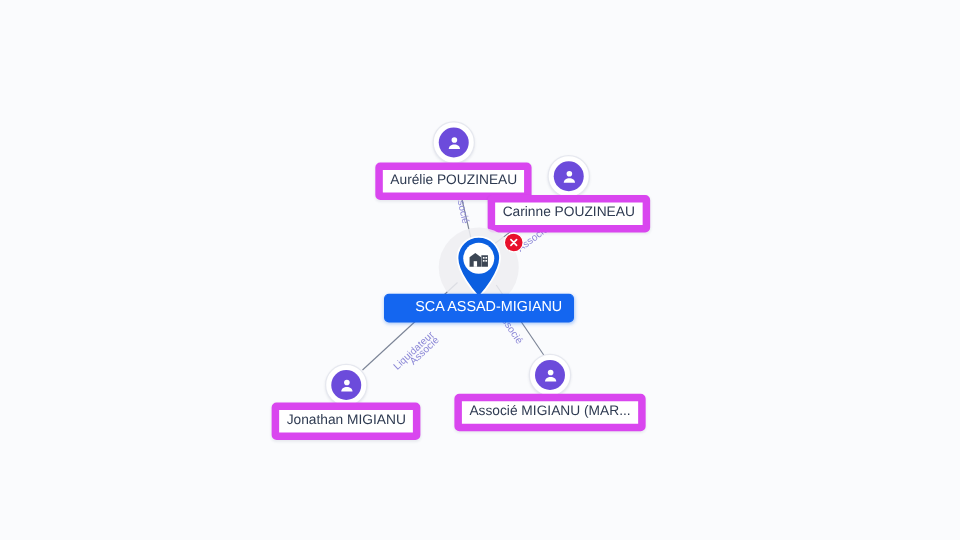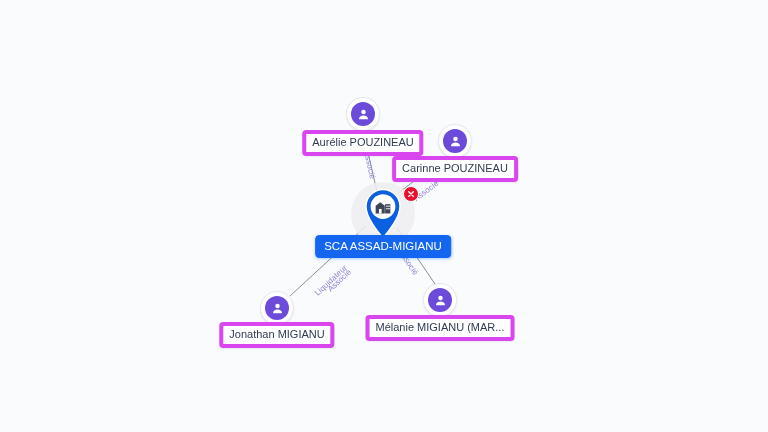--- a/index.html
+++ b/index.html
@@ -56,21 +56,21 @@
     display: flex;
     align-items: center;
     justify-content: center;
   }
   .avatar-disc svg { display: block; }
 
   .node-label {
     position: absolute;
     transform: translateX(-50%);
     background: #ffffff;
-    border: 4px solid #d946ef;
+    border: 6px solid #d946ef;
     border-radius: 4px;
     padding: 2px 6px 3px 6px;
     font-size: 11px;
     line-height: 13px;
     color: #2f3b52;
     white-space: nowrap;
     box-shadow: 0 1px 2px rgba(40,50,90,0.08);
     box-sizing: border-box;
   }
 
@@ -113,21 +113,21 @@
     box-sizing: border-box;
   }
   .pin-badge svg { display: block; }
 
   #company-label {
     position: absolute;
     transform: translateX(-50%);
     background: #1466f0;
     border: 1px solid #1466f0;
     border-radius: 4px;
-    padding: 3px 8px 4px 8px;
+    padding: 3px 8px 4px 24px;
     font-size: 11.5px;
     line-height: 14px;
     color: #ffffff;
     white-space: nowrap;
     box-shadow: 0 1px 3px rgba(20,102,240,0.35);
     box-sizing: border-box;
   }
 
   
   .edge-label {
@@ -201,21 +201,21 @@
 
   <div class="person-node" style="left:440px; top:300px;">
     <div class="avatar-ring"></div>
     <div class="avatar-disc">
       <svg width="15" height="15" viewBox="0 0 24 24" fill="#ffffff">
         <circle cx="12" cy="8" r="3.6"></circle>
         <path d="M4.8 19.5c0-3.6 3.2-5.8 7.2-5.8s7.2 2.2 7.2 5.8z"></path>
       </svg>
     </div>
   </div>
-  <div class="node-label" style="left:440px; top:315px;">Mélanie MIGIANU (MAR...</div>
+  <div class="node-label" style="left:440px; top:315px;">Associé MIGIANU (MAR...</div>
 
   <div id="company-node" style="left:383px; top:214px;">
     <div class="halo"></div>
     <div class="pin-wrap">
       <svg width="42" height="52" viewBox="0 0 42 52" xmlns="http://www.w3.org/2000/svg">
         <path d="M21 1.5C11.6 1.5 4 9.1 4 18.5c0 11.6 13.6 27.5 16.2 30.4
                  a1.1 1.1 0 0 0 1.6 0C24.4 46 38 30.1 38 18.5 38 9.1 30.4 1.5 21 1.5z" fill="#0b5fe0" stroke="#ffffff" stroke-width="1.4"></path>
         <circle cx="21" cy="18.6" r="12.4" fill="#ffffff"></circle>
       </svg>
       <svg style="position:absolute; left:12px; top:10px;" width="18" height="18" viewBox="0 0 24 24">

